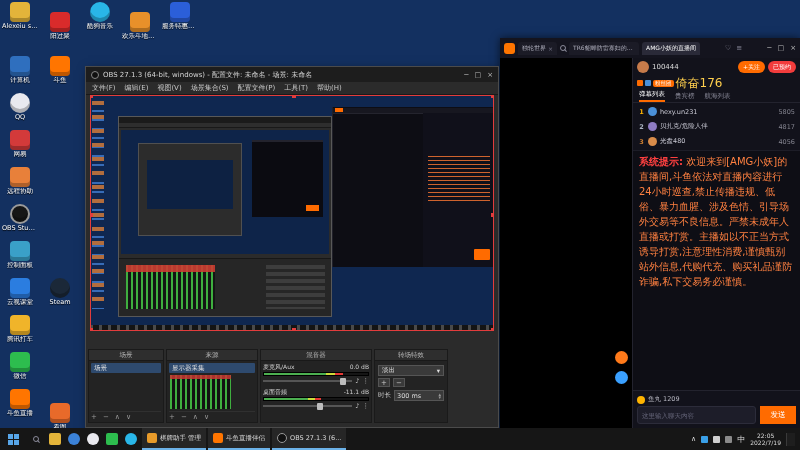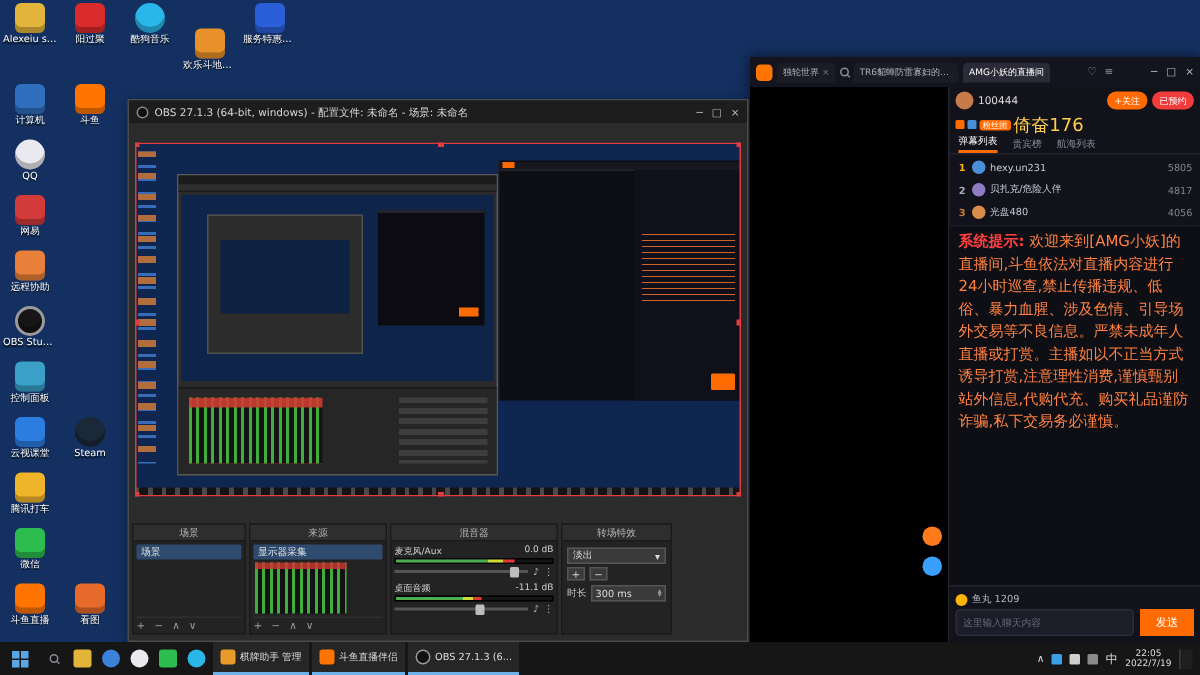--- a/index.html
+++ b/index.html
@@ -150,29 +150,29 @@
 </style>
 </head>
 <body>
 
 <div class="screen">
 
   <div class="dicon" style="left:2px;top:2px">
     <div class="ig" style="background:#e3b43a"></div>
     <div class="il">Alexeiu sh..</div>
   </div>
-  <div class="dicon" style="left:42px;top:2px">
+  <div class="dicon" style="left:42px;top:12px">
     <div class="ig" style="background:#d92b2b"></div>
     <div class="il">阳过聚</div>
   </div>
   <div class="dicon" style="left:82px;top:2px">
     <div class="ig round" style="background:#29b6e8"></div>
     <div class="il">酷狗音乐</div>
   </div>
-  <div class="dicon" style="left:122px;top:19px">
+  <div class="dicon" style="left:122px;top:12px">
     <div class="ig" style="background:#e8902a"></div>
     <div class="il">欢乐斗地主《</div>
   </div>
   <div class="dicon" style="left:162px;top:2px">
     <div class="ig" style="background:#2b5fd9"></div>
     <div class="il">服务特惠官方</div>
   </div>
 
   <div class="dicon" style="left:2px;top:56px">
     <div class="ig" style="background:#2f6fbe"></div>
@@ -216,21 +216,21 @@
   </div>
 
   <div class="dicon" style="left:42px;top:56px">
     <div class="ig" style="background:#ff7500"></div>
     <div class="il">斗鱼</div>
   </div>
   <div class="dicon" style="left:42px;top:278px">
     <div class="ig round" style="background:#1b2838"></div>
     <div class="il">Steam</div>
   </div>
-  <div class="dicon" style="left:42px;top:389px">
+  <div class="dicon" style="left:42px;top:403px">
     <div class="ig" style="background:#e86a2a"></div>
     <div class="il">看图</div>
   </div>
 
   <div class="dy">
     <div class="dy-tabbar">
       <span class="dy-logo"></span>
       <span class="dy-tab">
         <span class="ttext">独轮世界</span>
         <span class="tclose">×</span>
@@ -317,20 +317,29 @@
   <div class="obs">
     <div class="obs-title">
       <span class="obs-logo"></span>
       <span class="obs-title-text">OBS 27.1.3 (64-bit, windows) - 配置文件: 未命名 - 场景: 未命名</span>
       <span class="wbtns">
         <span>─</span>
         <span>□</span>
         <span>×</span>
       </span>
     </div>
+    <div class="obs-menu">
+      <span>文件(F)</span>
+      <span>编辑(E)</span>
+      <span>视图(V)</span>
+      <span>场景集合(S)</span>
+      <span>配置文件(P)</span>
+      <span>工具(T)</span>
+      <span>帮助(H)</span>
+    </div>
 
     <div class="obs-preview">
       <div class="m-icons"></div>
 
       <div class="m-obs">
         <div class="m-tbar"></div>
         <div class="m-mbar"></div>
         <div class="m-prev">
           <div class="m2-obs">
             <div class="m2-prev"></div>

